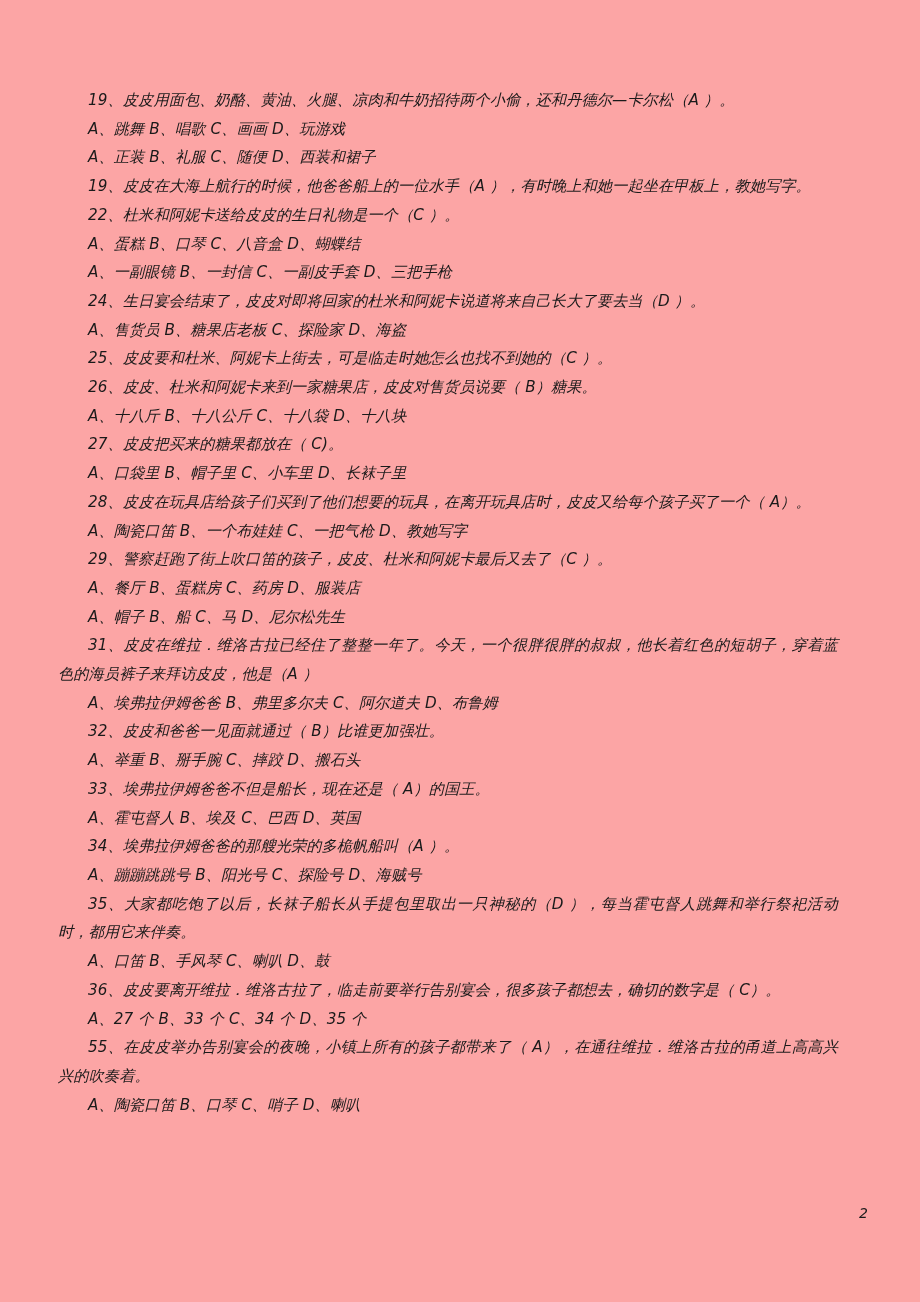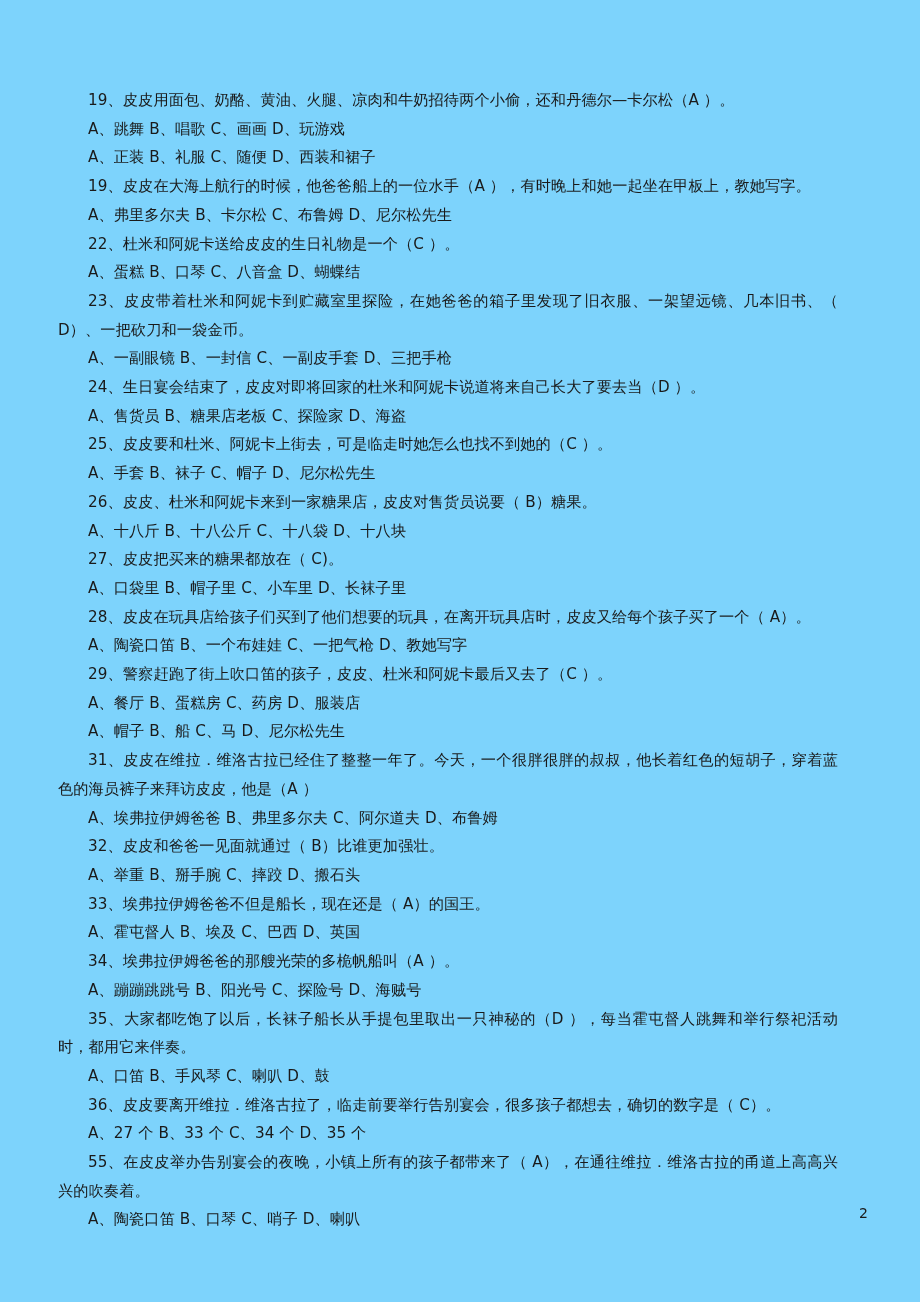--- a/index.html
+++ b/index.html
@@ -9,23 +9,24 @@
     background: #ffffff;
   }
   body {
     font-family: "DejaVu Sans", "Liberation Sans", sans-serif;
     color: #1a1a1a;
   }
   #page {
     position: relative;
     width: 920px;
     height: 1302px;
-    background: #7dd3fc;
+    background: #fca5a5;
     overflow: hidden;
     box-sizing: border-box;
+    font-style: italic;
   }
   #content {
     position: absolute;
     left: 58px;
     top: 86px;
     width: 780px;
   }
   .line {
     font-size: 15.2px;
     line-height: 28.7px;
@@ -56,29 +57,26 @@
 </head>
 <body>
 
 <div id="page">
 
   <div id="content">
       <div class="line q">19、皮皮用面包、奶酪、黄油、火腿、凉肉和牛奶招待两个小偷，还和丹德尔—卡尔松（A ）。</div>
       <div class="line opt">A、跳舞 B、唱歌 C、画画 D、玩游戏</div>
       <div class="line opt">A、正装 B、礼服 C、随便 D、西装和裙子</div>
       <div class="line q">19、皮皮在大海上航行的时候，他爸爸船上的一位水手（A ），有时晚上和她一起坐在甲板上，教她写字。</div>
-      <div class="line opt">A、弗里多尔夫 B、卡尔松 C、布鲁姆 D、尼尔松先生</div>
       <div class="line q">22、杜米和阿妮卡送给皮皮的生日礼物是一个（C ）。</div>
       <div class="line opt">A、蛋糕 B、口琴 C、八音盒 D、蝴蝶结</div>
-      <div class="line q">23、皮皮带着杜米和阿妮卡到贮藏室里探险，在她爸爸的箱子里发现了旧衣服、一架望远镜、几本旧书、（ D）、一把砍刀和一袋金币。</div>
       <div class="line opt">A、一副眼镜 B、一封信 C、一副皮手套 D、三把手枪</div>
       <div class="line q">24、生日宴会结束了，皮皮对即将回家的杜米和阿妮卡说道将来自己长大了要去当（D ）。</div>
       <div class="line opt">A、售货员 B、糖果店老板 C、探险家 D、海盗</div>
       <div class="line q">25、皮皮要和杜米、阿妮卡上街去，可是临走时她怎么也找不到她的（C ）。</div>
-      <div class="line opt">A、手套 B、袜子 C、帽子 D、尼尔松先生</div>
       <div class="line q">26、皮皮、杜米和阿妮卡来到一家糖果店，皮皮对售货员说要（ B）糖果。</div>
       <div class="line opt">A、十八斤 B、十八公斤 C、十八袋 D、十八块</div>
       <div class="line q">27、皮皮把买来的糖果都放在（ C)。</div>
       <div class="line opt">A、口袋里 B、帽子里 C、小车里 D、长袜子里</div>
       <div class="line q">28、皮皮在玩具店给孩子们买到了他们想要的玩具，在离开玩具店时，皮皮又给每个孩子买了一个（ A）。</div>
       <div class="line opt">A、陶瓷口笛 B、一个布娃娃 C、一把气枪 D、教她写字</div>
       <div class="line q">29、警察赶跑了街上吹口笛的孩子，皮皮、杜米和阿妮卡最后又去了（C ）。</div>
       <div class="line opt">A、餐厅 B、蛋糕房 C、药房 D、服装店</div>
       <div class="line opt">A、帽子 B、船 C、马 D、尼尔松先生</div>
       <div class="line q">31、皮皮在维拉．维洛古拉已经住了整整一年了。今天，一个很胖很胖的叔叔，他长着红色的短胡子，穿着蓝色的海员裤子来拜访皮皮，他是（A ）</div>

